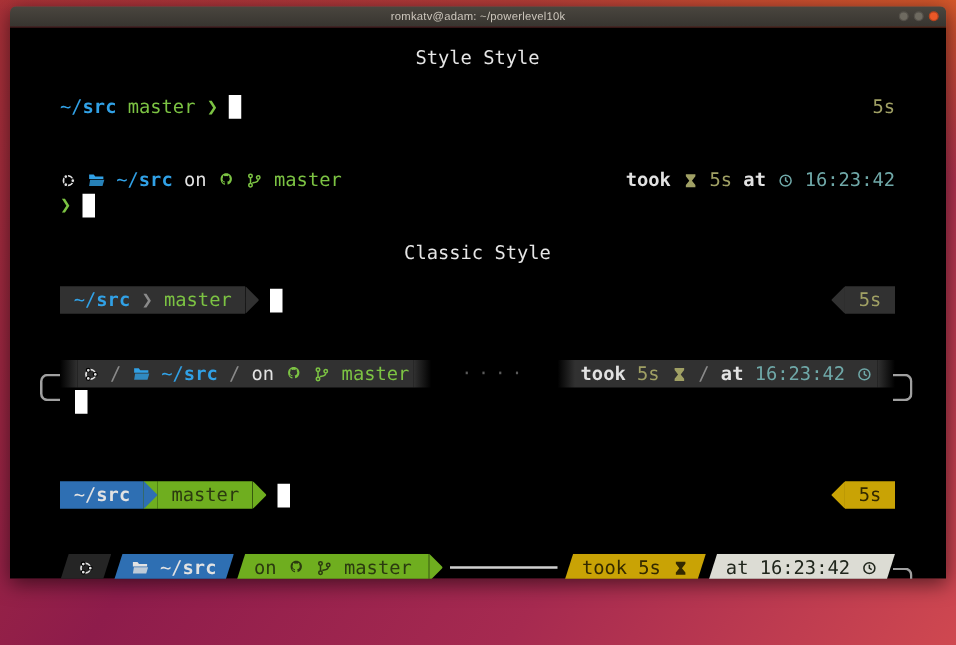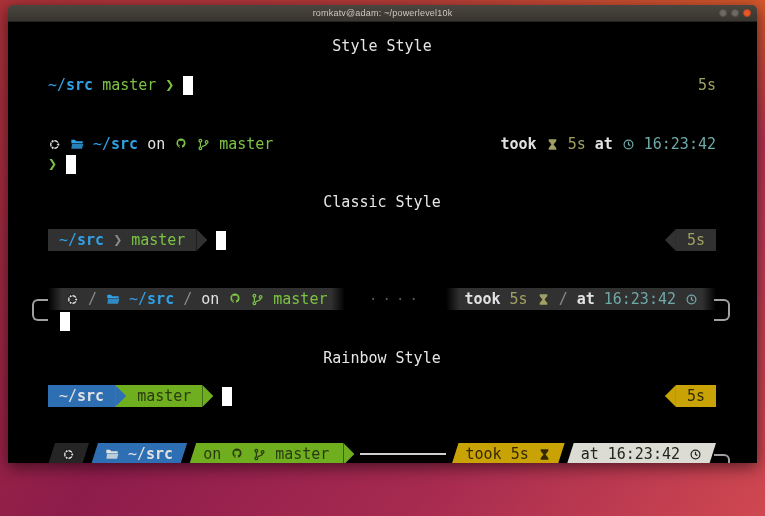--- a/index.html
+++ b/index.html
@@ -239,21 +239,20 @@
         </div>
         <div class="fadeout"></div>
       </div>
     </div>
     <div class="row" style="top:288px">
       <div class="lgrp">
           <span class="cursor" style="margin-left:12px"></span>
         </div>
     </div>
 
-    <div class="row heading" style="top:327px">Rainbow Style</div>
 
     <div class="row" style="top:363px">
       <div class="lgrp tight">
         <div class="rseg bg-rblue">
           <span><span class="w">~/</span><span class="w b">src</span></span>
         </div>
         <div class="arrow blue-green"></div>
         <div class="rseg bg-rgreen">
           <span class="dkg-t">master</span>
         </div>

